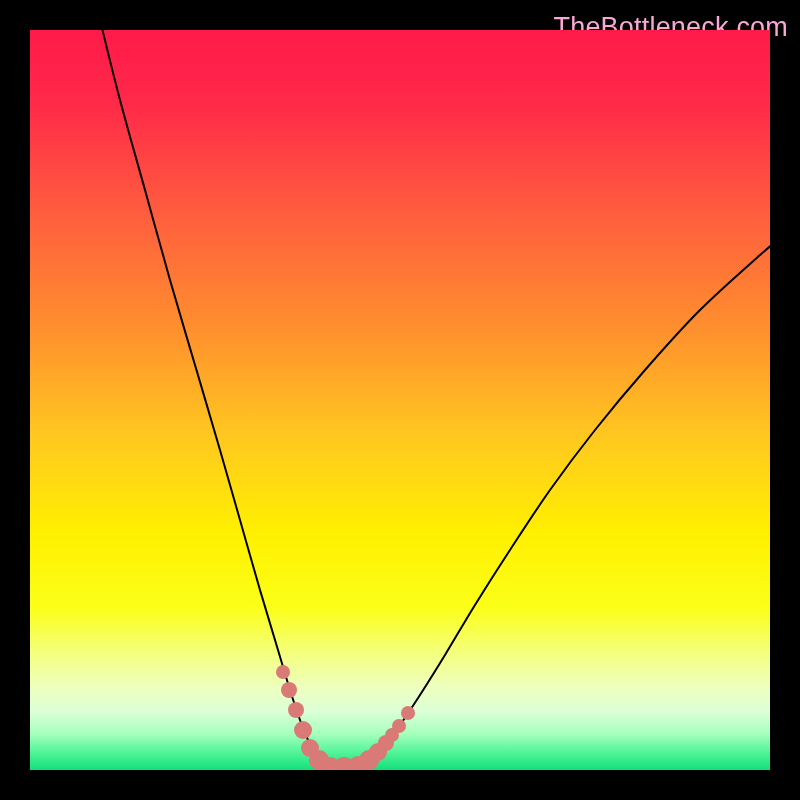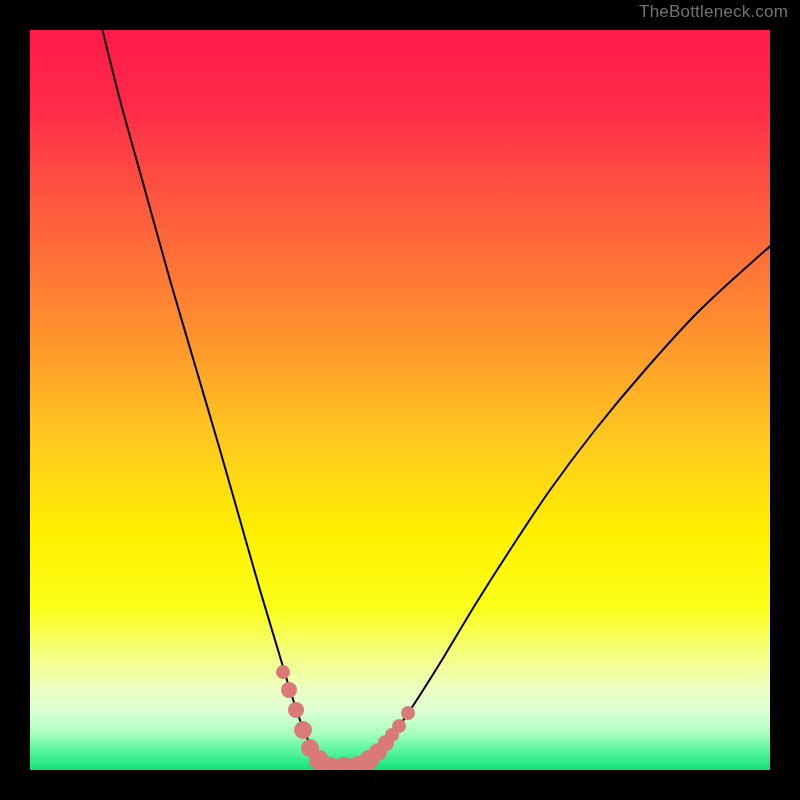--- a/index.html
+++ b/index.html
@@ -21,24 +21,24 @@
   }
   .gradient-bg {
     position: absolute;
     left: 0;
     top: 0;
     width: 100%;
     height: 100%;
   }
   .watermark {
     position: absolute;
-    top: 2px;
+    top: 12px;
     right: 12px;
-    color: #737373;
-    font-size: 17px;
+    color: #f9a8d4;
+    font-size: 27px;
     font-weight: 500;
     letter-spacing: 0.2px;
   }
   svg.curve {
     position: absolute;
     left: 0;
     top: 0;
   }
 </style>
 </head>

